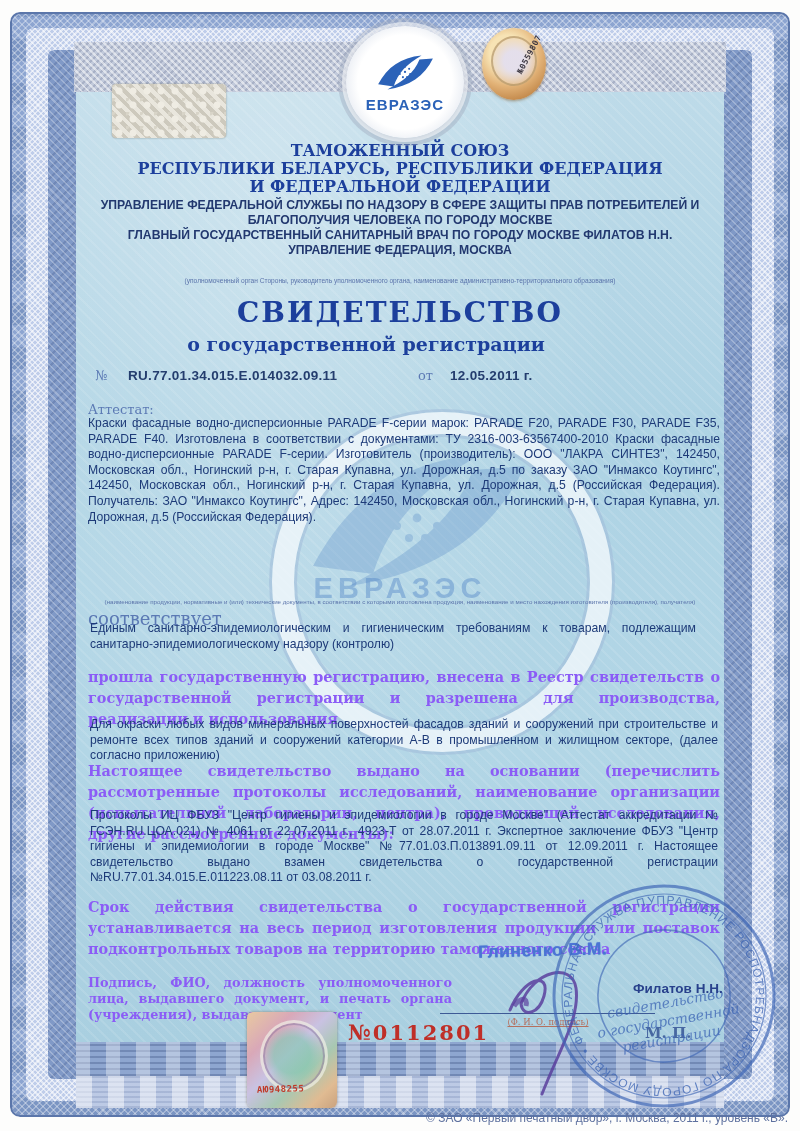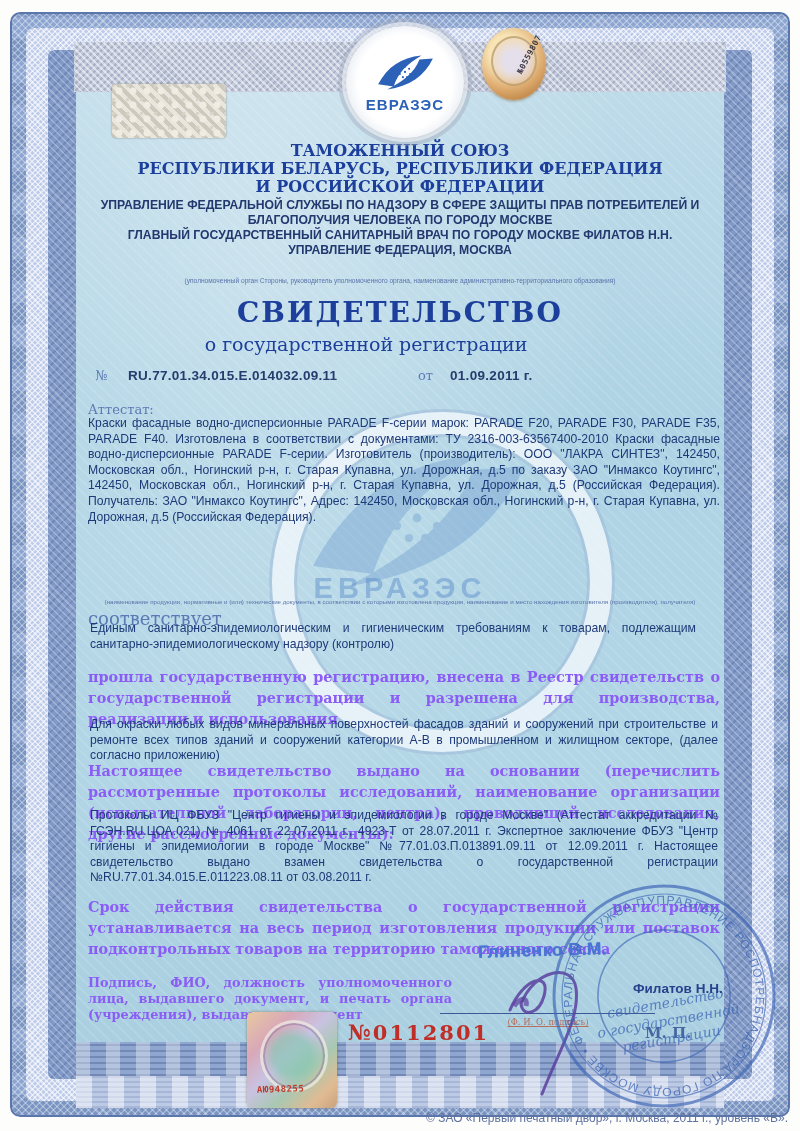--- a/index.html
+++ b/index.html
@@ -80,21 +80,21 @@
     font-weight:bold;font-size:29px;letter-spacing:5px;color:rgba(84,136,200,.45);}
   
   .ser{font-family:"DejaVu Serif","Liberation Serif",serif;}
   .hdr-serif{width:640px;left:80px;text-align:center;font-weight:bold;font-size:16px;color:#1c3f9c;z-index:2;}
   .hdr-sans{width:644px;left:78px;text-align:center;font-weight:bold;font-size:12.2px;color:#22386f;line-height:14.6px;z-index:2;}
   .faint{color:#5b79b4;}
   .tiny{font-size:6.6px;color:#5b74ab;z-index:2;}
   .fill-sans{font-size:12.2px;line-height:15.6px;color:#1d3a78;text-align:justify;z-index:2;}
   .form-serif{font-size:14.4px;line-height:21px;color:#8b5cf6;text-align:justify;font-weight:bold;z-index:2;}
   .title-main{width:648px;left:76px;text-align:center;font-weight:bold;font-size:28px;letter-spacing:2px;color:#1c3f9c;z-index:2;}
-  .title-sub{width:580px;left:76px;text-align:center;font-weight:normal;font-size:19px;color:#1c3f9c;z-index:2;}
+  .title-sub{width:580px;left:76px;text-align:center;font-weight:bold;font-size:19px;color:#1c3f9c;z-index:2;}
   .num-bold{font-weight:bold;font-size:13.5px;color:#243d6e;letter-spacing:.3px;z-index:2;}
   .red-number{font-weight:bold;font-size:21px;color:#bf2f28;letter-spacing:2px;z-index:4;text-align:center;}
   .glinenko{font-weight:bold;font-size:17.5px;color:#4a74d4;transform:rotate(-1.5deg);
     text-shadow:0 0 1px rgba(74,116,212,.8);z-index:4;letter-spacing:.5px;}
   .filatov{font-weight:bold;font-size:13.5px;color:#28418c;z-index:5;}
   .mp{font-weight:bold;font-size:15px;color:#2f4e92;opacity:.8;z-index:4;}
   .sigline{border-top:1.5px solid #3d5a96;z-index:3;}
   .fio-caption{font-size:8.5px;color:#b5705e;text-align:center;z-index:3;text-decoration:underline;}
   .copyright{font-size:12px;color:#5e719f;text-align:right;z-index:2;}
   .stamp-svg{position:absolute;left:548px;top:880px;z-index:4;transform:rotate(-10deg);opacity:.9;}
@@ -131,33 +131,33 @@
     </svg>
     <div class="logo-label">ЕВРАЗЭС</div>
   </div>
   <div class="gold-sticker">
     <div class="inner"></div>
     <div class="gold-serial">№0559807</div>
   </div>
 
   <div class="abs hdr-serif ser" style="top:141px">ТАМОЖЕННЫЙ СОЮЗ</div>
   <div class="abs hdr-serif ser" style="top:159px">РЕСПУБЛИКИ БЕЛАРУСЬ, РЕСПУБЛИКИ ФЕДЕРАЦИЯ</div>
-  <div class="abs hdr-serif ser" style="top:177px">И РОССИЙСКОЙ ФЕДЕРАЦИИ</div>
+  <div class="abs hdr-serif ser" style="top:177px">И ФЕДЕРАЛЬНОЙ ФЕДЕРАЦИИ</div>
   <div class="abs hdr-sans" style="top:198px">УПРАВЛЕНИЕ ФЕДЕРАЛЬНОЙ СЛУЖБЫ ПО НАДЗОРУ В СФЕРЕ ЗАЩИТЫ ПРАВ ПОТРЕБИТЕЛЕЙ И БЛАГОПОЛУЧИЯ ЧЕЛОВЕКА ПО ГОРОДУ МОСКВЕ</div>
   <div class="abs hdr-sans" style="top:228px">ГЛАВНЫЙ ГОСУДАРСТВЕННЫЙ САНИТАРНЫЙ ВРАЧ ПО ГОРОДУ МОСКВЕ ФИЛАТОВ Н.Н.</div>
   <div class="abs hdr-sans" style="top:243px">УПРАВЛЕНИЕ ФЕДЕРАЦИЯ, МОСКВА</div>
   <div class="abs tiny" style="left:80px;top:277px;width:640px;text-align:center">(уполномоченный орган Стороны, руководитель уполномоченного органа, наименование административно-территориального образования)</div>
 
   <div class="abs title-main ser" style="top:296px">СВИДЕТЕЛЬСТВО</div>
   <div class="abs title-sub ser" style="top:333px">о государственной регистрации</div>
 
   <div class="abs ser faint" style="left:95px;top:368px;font-size:13px">№</div>
   <div class="abs num-bold" style="left:128px;top:368px">RU.77.01.34.015.E.014032.09.11</div>
   <div class="abs ser faint" style="left:418px;top:368px;font-size:13px">от</div>
-  <div class="abs num-bold" style="left:450px;top:368px">01.09.2011 г.</div>
+  <div class="abs num-bold" style="left:450px;top:368px">12.05.2011 г.</div>
 
   <div class="abs ser faint" style="left:88px;top:402px;font-size:13px">Аттестат:</div>
   <div class="abs fill-sans" style="left:88px;top:416px;width:632px">Краски фасадные водно-дисперсионные PARADE F-серии марок: PARADE F20, PARADE F30, PARADE F35, PARADE F40. Изготовлена в соответствии с документами: ТУ 2316-003-63567400-2010 Краски фасадные водно-дисперсионные PARADE F-серии. Изготовитель (производитель): ООО "ЛАКРА СИНТЕЗ", 142450, Московская обл., Ногинский р-н, г. Старая Купавна, ул. Дорожная, д.5 по заказу ЗАО "Инмаксо Коутингс", 142450, Московская обл., Ногинский р-н, г. Старая Купавна, ул. Дорожная, д.5 (Российская Федерация).  Получатель: ЗАО "Инмаксо Коутингс", Адрес: 142450, Московская обл., Ногинский р-н, г. Старая Купавна, ул. Дорожная, д.5 (Российская Федерация).</div>
 
   <div class="wm-ring"></div>
   <svg class="wm-swoosh" width="270" height="160" viewBox="0 0 120 80">
     <path d="M8,62 C26,28 52,10 92,6 C64,22 46,40 38,66 Z" fill="#5d8ec9"></path>
     <path d="M114,12 C98,46 68,66 26,72 C56,56 78,40 88,14 Z" fill="#5d8ec9"></path>
     <g fill="#5d8ec9">
       <circle cx="60" cy="38" r="2.2"></circle>

